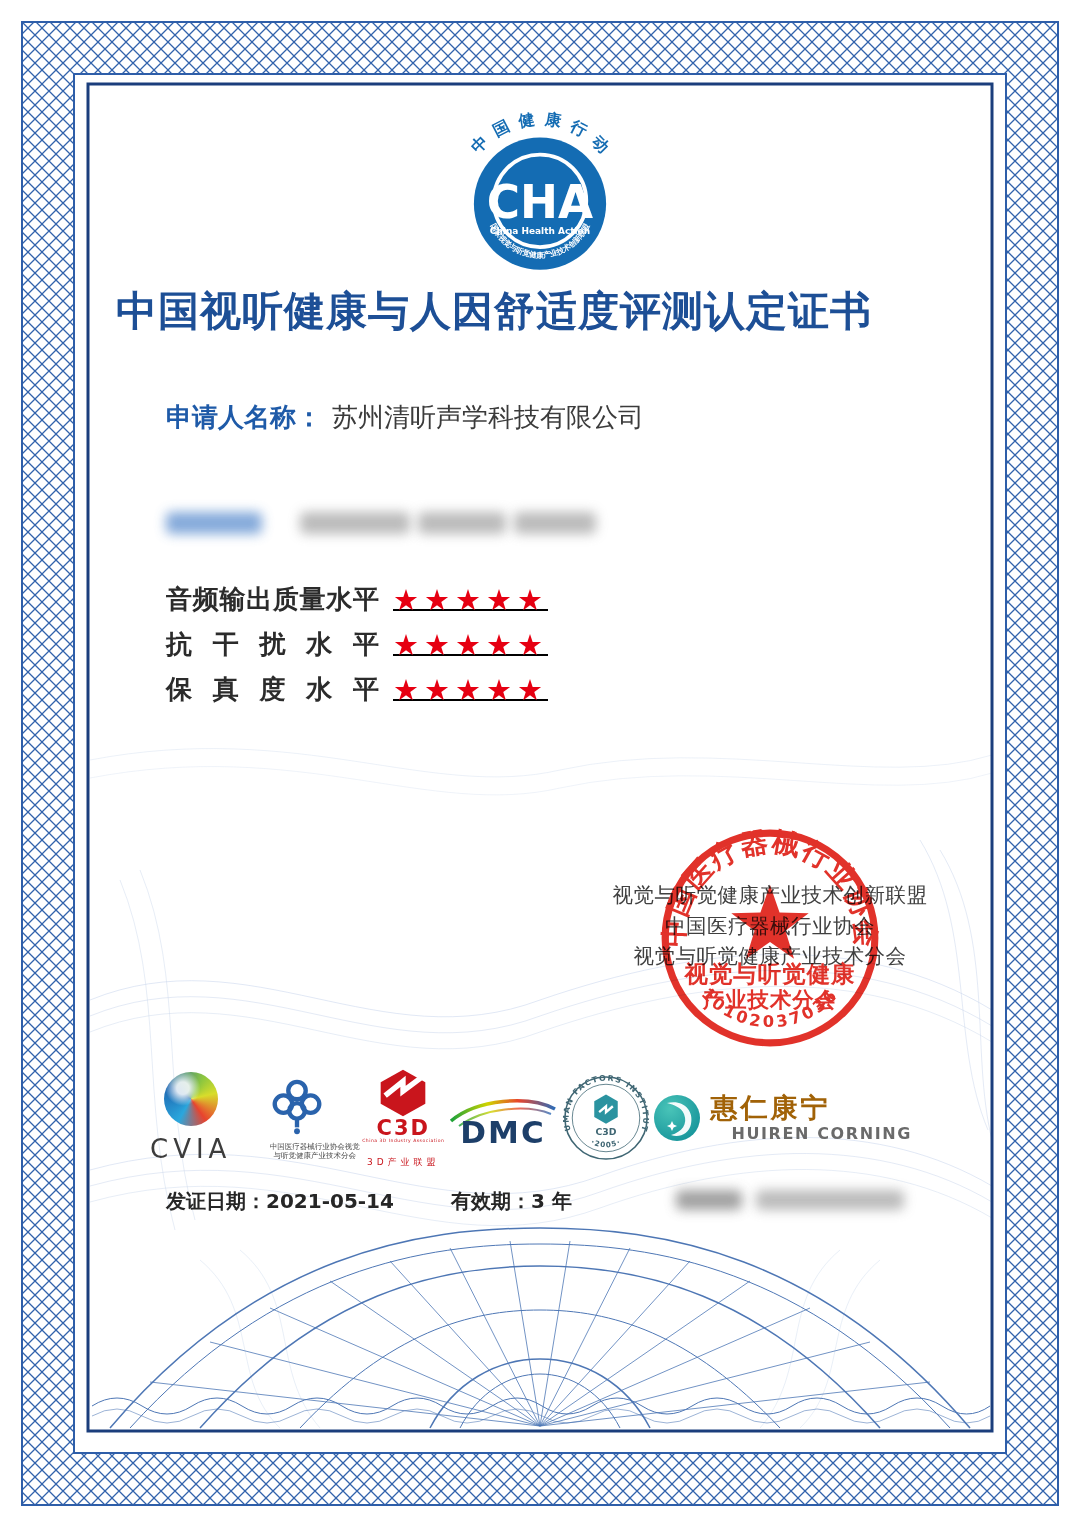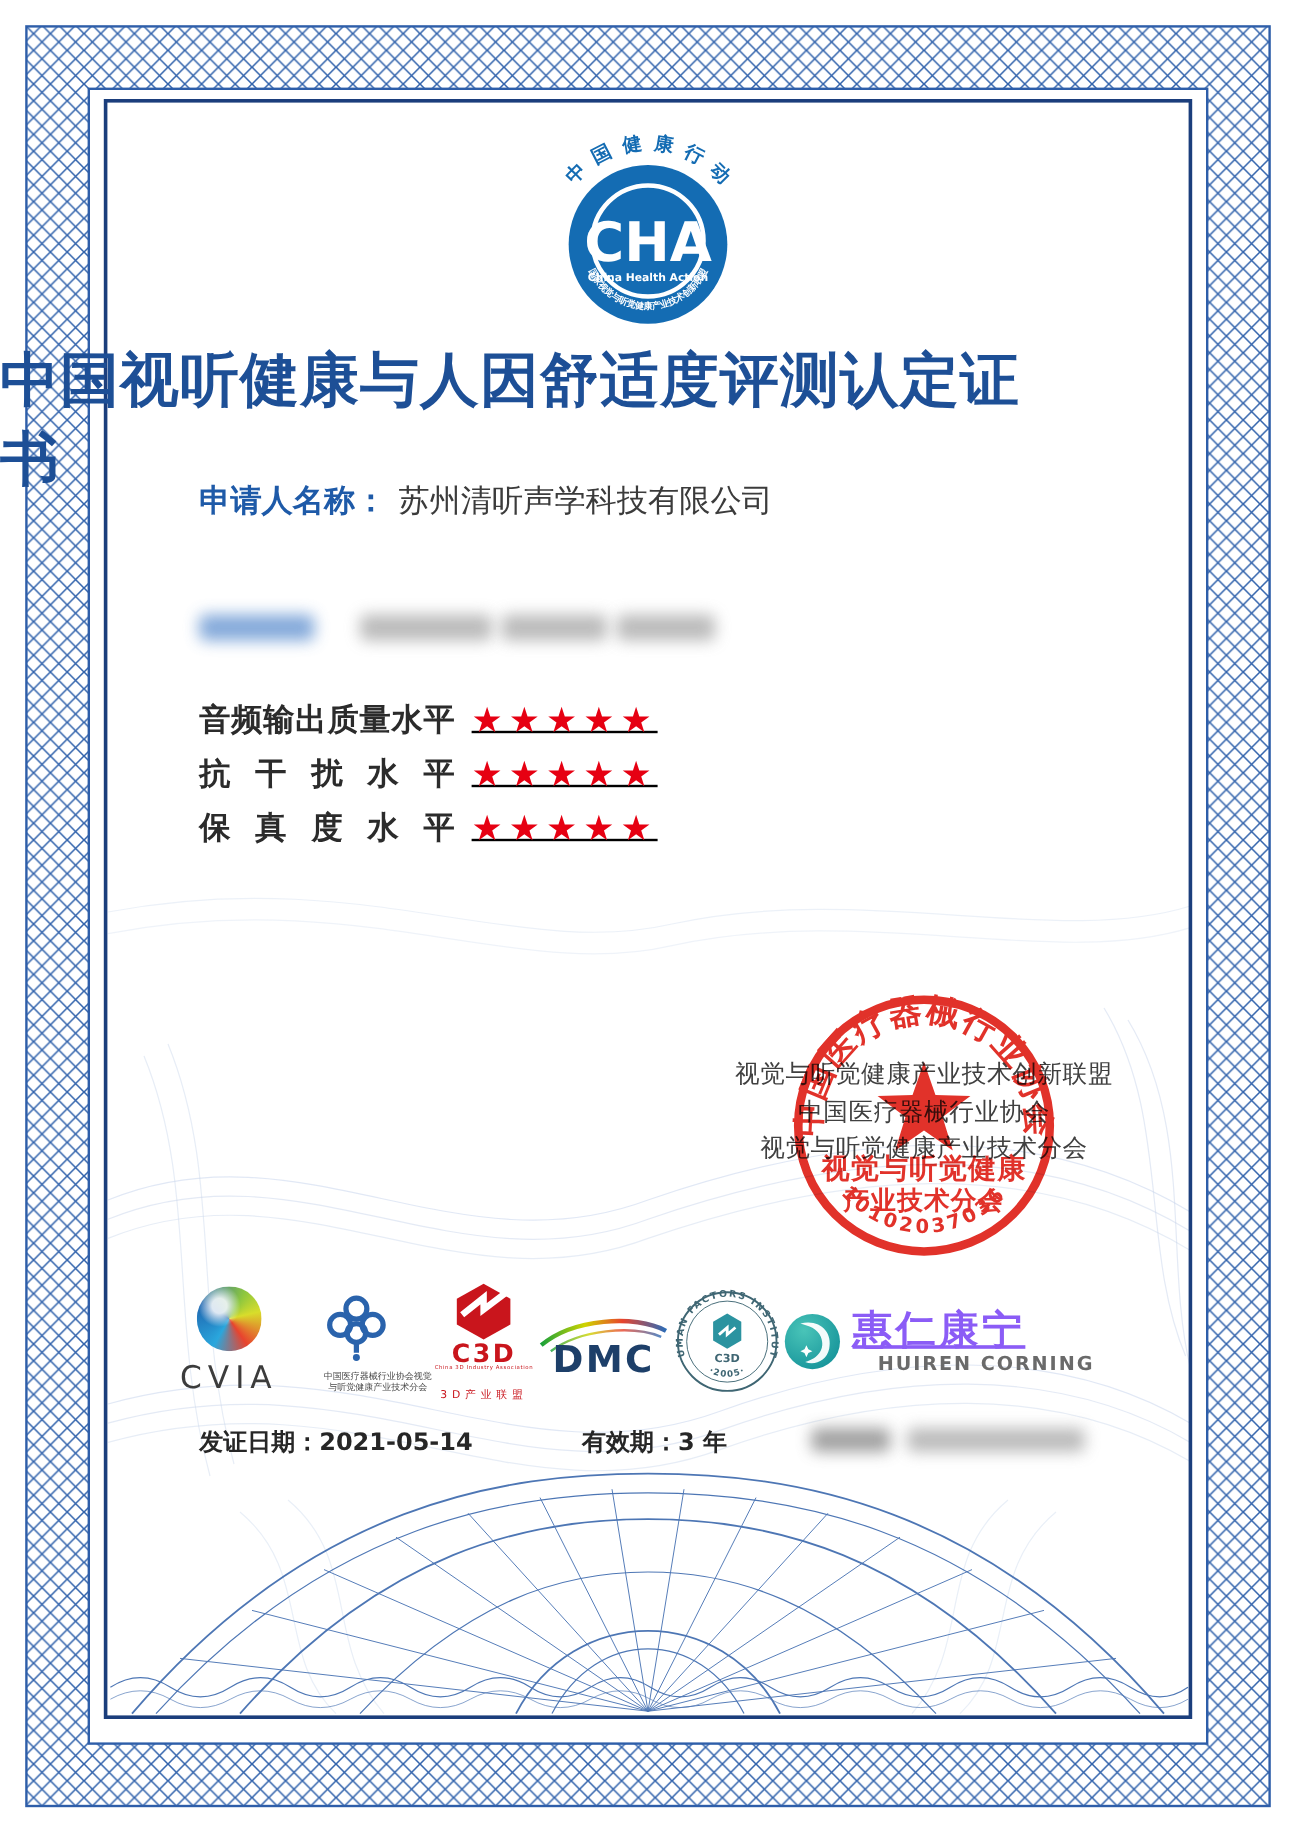--- a/index.html
+++ b/index.html
@@ -1,21 +1,21 @@
 <!DOCTYPE html>
 <html><head>
 <meta charset="utf-8">
 <style>
   html,body{margin:0;padding:0;background:#ffffff;}
   .page{position:relative;width:1080px;height:1527px;background:#ffffff;overflow:hidden;
         font-family:"DejaVu Sans","Liberation Sans",sans-serif;}
   .abs{position:absolute;}
   svg{display:block;}
   
-  .title{left:0;top:284px;width:872px;text-align:left;font-size:49px;font-weight:800;
+  .title{left:0;top:284px;width:872px;text-align:right;font-size:41px;font-weight:800;
          color:#1d4f96;letter-spacing:1px;}
   .field-row{left:166px;font-size:26px;white-space:nowrap;text-align:center;}
   .field-label{color:#1e5aa8;font-weight:700;}
   .field-value{color:#3b3b3b;margin-left:10px;}
   .rating-row{left:166px;font-size:26px;white-space:nowrap;text-decoration:underline;}
   .rating-label{display:inline-block;width:213px;color:#2b2b2b;font-weight:700;
                 text-align:justify;text-align-last:justify;vertical-align:middle;}
   .stars{color:#e60012;font-size:29px;letter-spacing:5px;margin-left:14px;vertical-align:middle;}
   .issuers{left:560px;top:880px;width:420px;text-align:center;font-size:20.5px;line-height:30.5px;
            color:#404040;letter-spacing:.5px;}
@@ -34,21 +34,21 @@
   .cvia-sphere{width:54px;height:54px;border-radius:50%;
       background:radial-gradient(circle at 35% 30%,rgba(255,255,255,.85) 0 12%,rgba(255,255,255,0) 34%),
       conic-gradient(from 210deg,#2aa7dd,#1f66b0 25%,#8cc63f 50%,#d8dd2b 63%,#e8432e 82%,#2aa7dd);}
   .cvia-label{margin-top:8px;font-size:26px;letter-spacing:5px;color:#3c3c3c;}
   .tiny-caption{margin-top:4px;font-size:7.5px;line-height:9.5px;color:#4a4a4a;text-align:center;white-space:nowrap;margin-left:36px;}
   .c3d-label{font-size:21px;font-weight:800;color:#c9151c;letter-spacing:2px;line-height:20px;}
   .c3d-tiny{font-size:4.5px;color:#c9151c;letter-spacing:.5px;}
   .c3d-sub{font-size:9px;color:#c9151c;letter-spacing:4px;margin-top:13px;font-weight:400;}
   .huiren{flex-direction:row;gap:9px;}
   .huiren-text{display:flex;flex-direction:column;line-height:1;}
-  .huiren-cn{font-size:33px;color:#8b5cf6;font-weight:600;letter-spacing:3px;text-decoration:underline;}
+  .huiren-cn{font-size:27px;color:#a16207;font-weight:600;letter-spacing:3px;}
   .huiren-en{font-size:16px;color:#6a6a6a;letter-spacing:1.6px;margin-top:5px;font-weight:700;margin-left:21px;}
 </style>
 </head>
 <body>
 
 <div class="page">
 
   <svg class="abs" width="1080" height="1527" viewBox="0 0 1080 1527" style="left:0;top:0;">
     <g fill="none" stroke="#c9d6ec" stroke-width="1">
       <path d="M90,1000 C250,935 380,1060 540,1000 C700,945 860,930 992,1010" opacity=".55"></path>
@@ -251,19 +251,19 @@
         <span class="huiren-cn">惠仁康宁</span>
         <span class="huiren-en">HUIREN CORNING</span>
       </div>
     </div>
 
   </div>
 
   <div class="abs footer-item" style="left:166px;top:1188px;">
     <span>发证日期：</span><span>2021-05-14</span>
   </div>
-  <div class="abs footer-item" style="left:485px;top:1188px;">
+  <div class="abs footer-item" style="left:451px;top:1188px;">
     <span>有效期：</span><span>3 年</span>
   </div>
   <div class="abs blur blur-dark" style="left:676px;top:1190px;width:66px;height:20px;"></div>
   <div class="abs blur blur-gray" style="left:756px;top:1190px;width:148px;height:20px;"></div>
 
 </div>
 
 </body></html>

